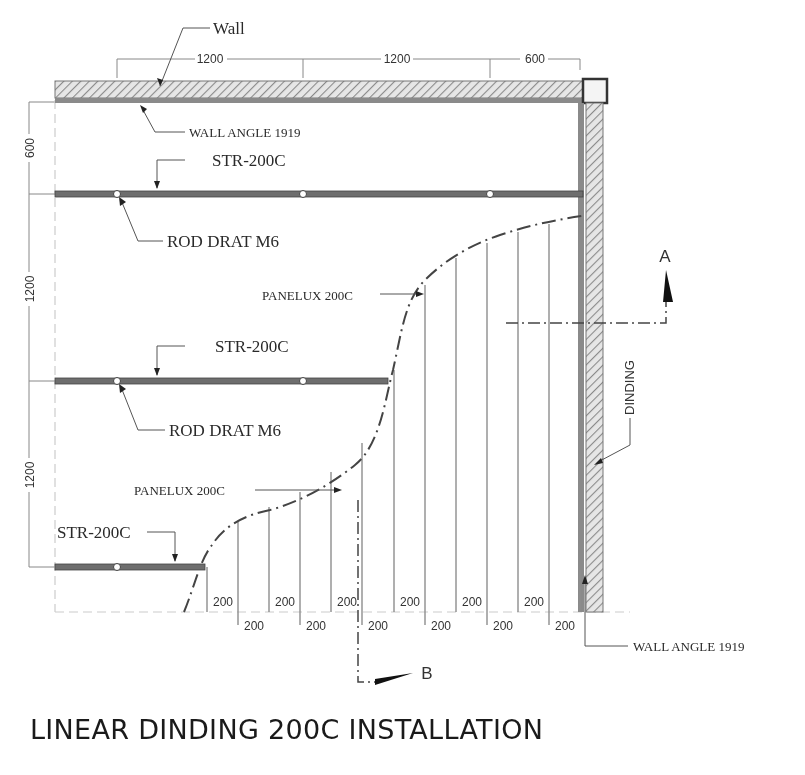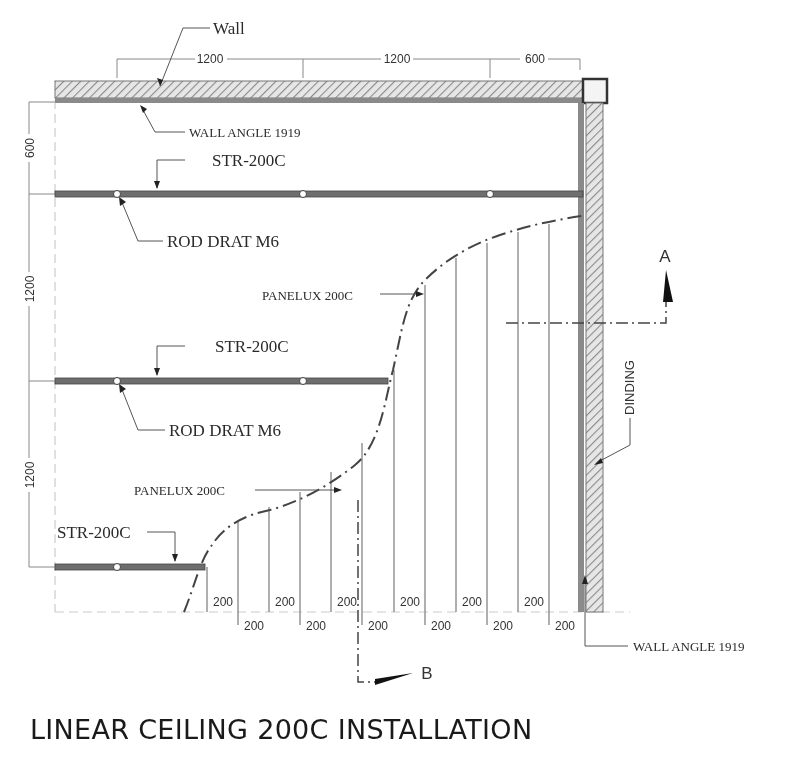--- a/index.html
+++ b/index.html
@@ -160,13 +160,13 @@
   <text class="serif" font-size="17" x="167" y="247">ROD DRAT M6</text>
   <text class="serif" font-size="13" x="262" y="300">PANELUX 200C</text>
   <text class="serif" font-size="17" x="215" y="352">STR-200C</text>
   <text class="serif" font-size="17" x="169" y="436">ROD DRAT M6</text>
   <text class="serif" font-size="13" x="134" y="495">PANELUX 200C</text>
   <text class="serif" font-size="17" x="57" y="538">STR-200C</text>
   <text class="sans" font-size="13" transform="translate(634,415) rotate(-90)">DINDING</text>
   <text class="serif" font-size="13" x="633" y="651">WALL ANGLE 1919</text>
 </svg>
 
-<div id="title">LINEAR CEILING 200C INSTALLATION</div>
+<div id="title">LINEAR DINDING 200C INSTALLATION</div>
 
 </body></html>

